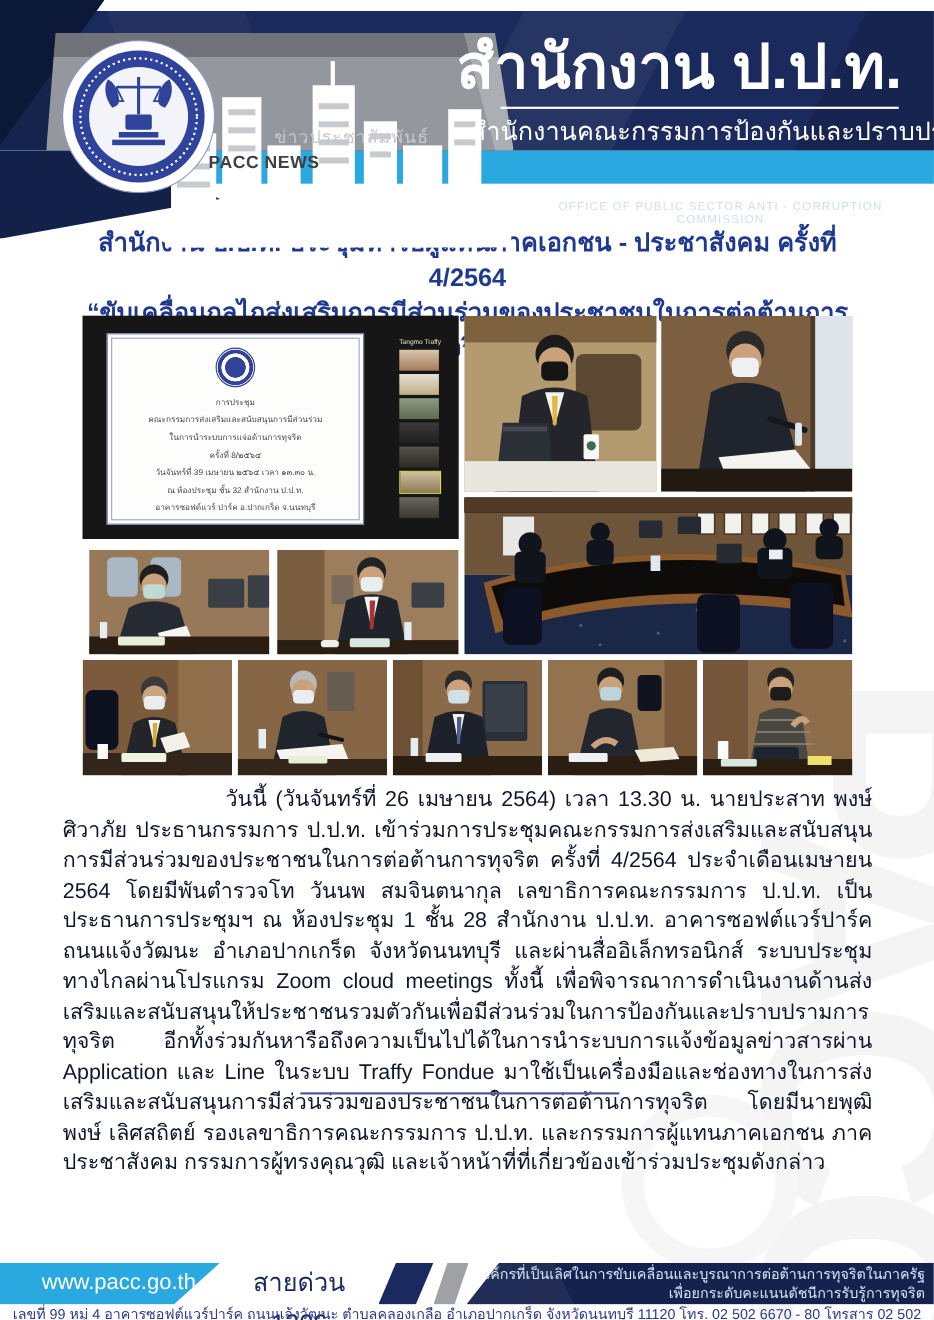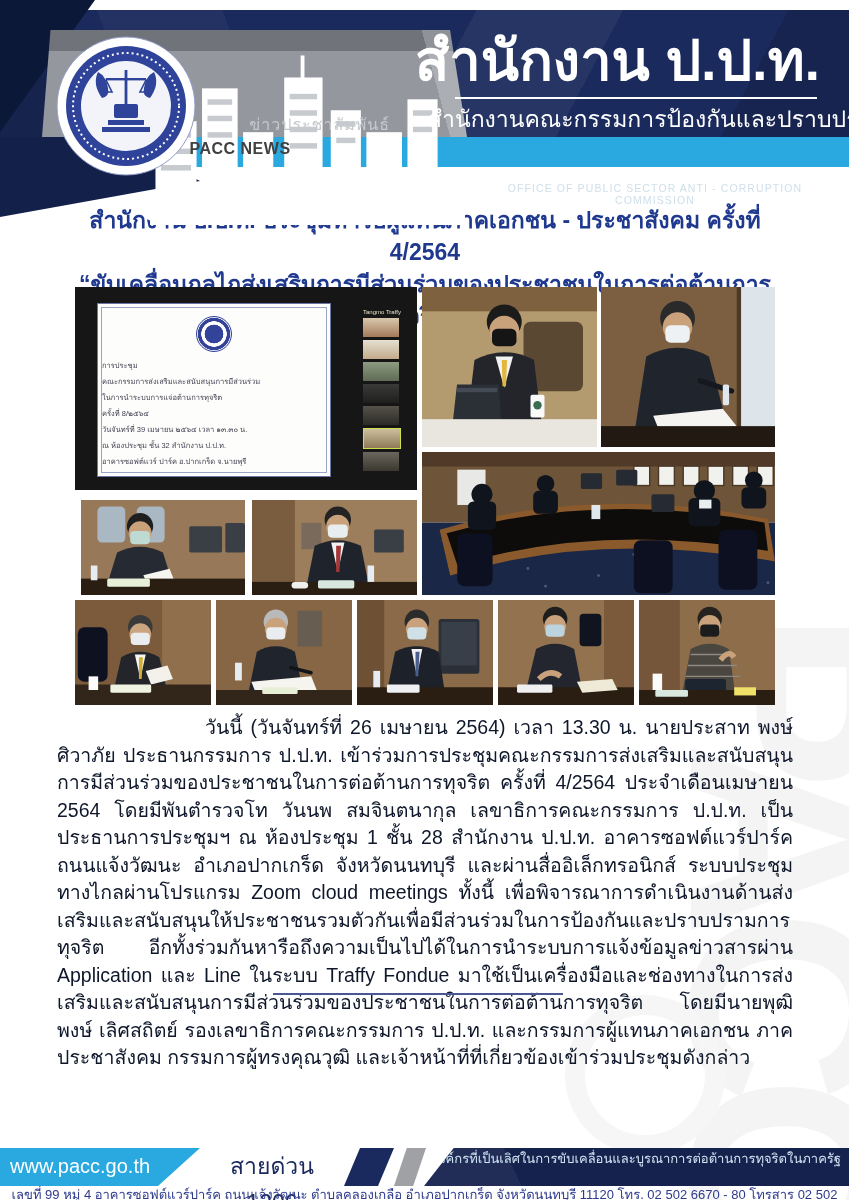--- a/index.html
+++ b/index.html
@@ -51,31 +51,31 @@
 
   
   .ph{overflow:hidden;z-index:1;}
   .ph svg{display:block;width:100%;height:100%;}
   .zs{left:75px;top:287px;width:342px;height:203px;background:#161616;z-index:1;}
   .zs-slide{left:22px;top:16px;width:232px;height:172px;background:#fdfdfb;
             border:1px solid #6a77a8;outline:1px solid #9aa4c8;outline-offset:-5px;}
   .zs-seal{left:50%;top:12px;transform:translateX(-50%);width:34px;height:34px;border-radius:50%;
            border:1px solid #33439a;
            background:radial-gradient(circle,#33439a 0 38%,#ffffff 40% 52%,#33439a 54% 66%,#e8ebf2 68%);}
-  .zs-lines{left:4px;right:4px;top:54px;text-align:left;color:#3f3f52;}
+  .zs-lines{left:4px;right:4px;top:54px;text-align:center;color:#3f3f52;}
   .zs-l{font-size:7.5px;line-height:16px;white-space:nowrap;}
   .zs-parts{left:288px;top:22px;width:40px;}
   .zs-plabel{color:#e8e3c8;font-size:6px;white-space:nowrap;margin-bottom:3px;}
   .zs-th{width:36px;height:19px;margin-bottom:3px;}
   .ft-blue,.ft-hotline,.ft-slash-n,.ft-slash-g,.ft-navy{z-index:2;}
 
   
   .ft-blue{left:0;top:1148px;width:200px;height:38px;background:#29a9e0;
            clip-path:polygon(0 0,100% 0,79% 100%,0 100%);color:#fff;font-size:20px;
-           line-height:37px;padding-left:10px;box-sizing:border-box;}
+           line-height:37px;padding-left:38px;box-sizing:border-box;}
   .ft-hotline{left:202px;top:1148px;width:140px;height:38px;color:#1b2a5e;font-size:23px;
               line-height:37px;text-align:center;}
   .ft-slash-n{left:344px;top:1148px;width:50px;height:38px;background:#1b2a5e;
               clip-path:polygon(32% 0,100% 0,68% 100%,0 100%);}
   .ft-slash-g{left:394px;top:1148px;width:32px;height:38px;background:#9fa1a4;
               clip-path:polygon(40% 0,100% 0,60% 100%,0 100%);}
   .ft-navy{left:424px;top:1148px;width:425px;height:38px;background:
            linear-gradient(65deg, rgba(255,255,255,.05) 0 22%, transparent 22%),#16224e;
            clip-path:polygon(7% 0,100% 0,100% 100%,0 100%);
            color:#cfe6f4;font-size:13px;line-height:16.5px;text-align:right;
@@ -164,21 +164,21 @@
   <div class="abs zs">
     <div class="abs zs-slide">
       <div class="abs zs-seal"></div>
       <div class="abs zs-lines">
         <div class="zs-l">การประชุม</div>
         <div class="zs-l">คณะกรรมการส่งเสริมและสนับสนุนการมีส่วนร่วม</div>
         <div class="zs-l">ในการนำระบบการแจ่อต้านการทุจริต</div>
         <div class="zs-l">ครั้งที่ 8/๒๕๖๔</div>
         <div class="zs-l">วันจันทร์ที่ 39 เมษายน ๒๕๖๔ เวลา ๑๓.๓๐ น.</div>
         <div class="zs-l">ณ ห้องประชุม ชั้น 32 สำนักงาน ป.ป.ท.</div>
-        <div class="zs-l">อาคารซอฟต์แวร์ ปาร์ค อ.ปากเกร็ด จ.นายพุรี</div>
+        <div class="zs-l">อาคารซอฟต์แวร์ ปาร์ค อ.ปากเกร็ด จ.นนทบุรี</div>
       </div>
     </div>
     <div class="abs zs-parts">
       <div class="zs-plabel">Tangmo Traffy</div>
       <div class="zs-th" style="background:linear-gradient(#d8c8ae,#a5795a);"></div>
       <div class="zs-th" style="background:linear-gradient(#e6e0d2,#c2ab8a);"></div>
       <div class="zs-th" style="background:linear-gradient(#8d9b82,#5f6b55);"></div>
       <div class="zs-th" style="background:linear-gradient(#3a3a38,#1f1f1e);"></div>
       <div class="zs-th" style="background:linear-gradient(#54524a,#2c2b26);"></div>
       <div class="zs-th" style="background:linear-gradient(#cbbf9e,#8f7a57);border:1px solid #cfe04a;"></div>
@@ -409,16 +409,17 @@
 
   <div class="abs art-body">วันนี้ (วันจันทร์ที่ 26 เมษายน 2564) เวลา 13.30 น. นายประสาท พงษ์ศิวาภัย ประธานกรรมการ ป.ป.ท. เข้าร่วมการประชุมคณะกรรมการส่งเสริมและสนับสนุนการมีส่วนร่วมของประชาชนในการต่อต้านการทุจริต ครั้งที่ 4/2564 ประจำเดือนเมษายน 2564 โดยมีพันตำรวจโท วันนพ สมจินตนากุล เลขาธิการคณะกรรมการ ป.ป.ท. เป็นประธานการประชุมฯ ณ ห้องประชุม 1 ชั้น 28 สำนักงาน ป.ป.ท. อาคารซอฟต์แวร์ปาร์ค ถนนแจ้งวัฒนะ อำเภอปากเกร็ด จังหวัดนนทบุรี และผ่านสื่ออิเล็กทรอนิกส์ ระบบประชุมทางไกลผ่านโปรแกรม Zoom cloud meetings ทั้งนี้ เพื่อพิจารณาการดำเนินงานด้านส่งเสริมและสนับสนุนให้ประชาชนรวมตัวกันเพื่อมีส่วนร่วมในการป้องกันและปราบปรามการทุจริต อีกทั้งร่วมกันหารือถึงความเป็นไปได้ในการนำระบบการแจ้งข้อมูลข่าวสารผ่าน Application และ Line ในระบบ Traffy Fondue มาใช้เป็นเครื่องมือและช่องทางในการส่งเสริมและสนับสนุนการมีส่วนร่วมของประชาชนในการต่อต้านการทุจริต โดยมีนายพุฒิพงษ์ เลิศสถิตย์ รองเลขาธิการคณะกรรมการ ป.ป.ท. และกรรมการผู้แทนภาคเอกชน ภาคประชาสังคม กรรมการผู้ทรงคุณวุฒิ และเจ้าหน้าที่ที่เกี่ยวข้องเข้าร่วมประชุมดังกล่าว</div>
   <div class="abs divider"></div>
 
   <div class="abs ft-blue">www.pacc.go.th</div>
   <div class="abs ft-hotline">สายด่วน 1206</div>
   <div class="abs ft-slash-n"></div>
   <div class="abs ft-slash-g"></div>
   <div class="abs ft-navy">
     <div>องค์กรที่เป็นเลิศในการขับเคลื่อนและบูรณาการต่อต้านการทุจริตในภาครัฐ</div>
+    <div>เพื่อยกระดับคะแนนดัชนีการรับรู้การทุจริต</div>
   </div>
   <div class="abs ft-address">เลขที่ 99 หมู่ 4 อาคารซอฟต์แวร์ปาร์ค ถนนแจ้งวัฒนะ ตำบลคลองเกลือ อำเภอปากเกร็ด จังหวัดนนทบุรี 11120   โทร. 02 502 6670 - 80 โทรสาร 02 502 6132</div>
 
 </div>
 
 </body></html>

